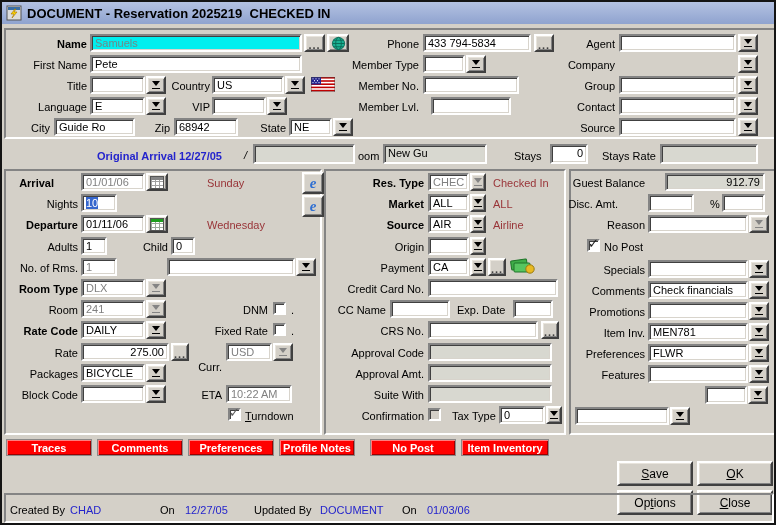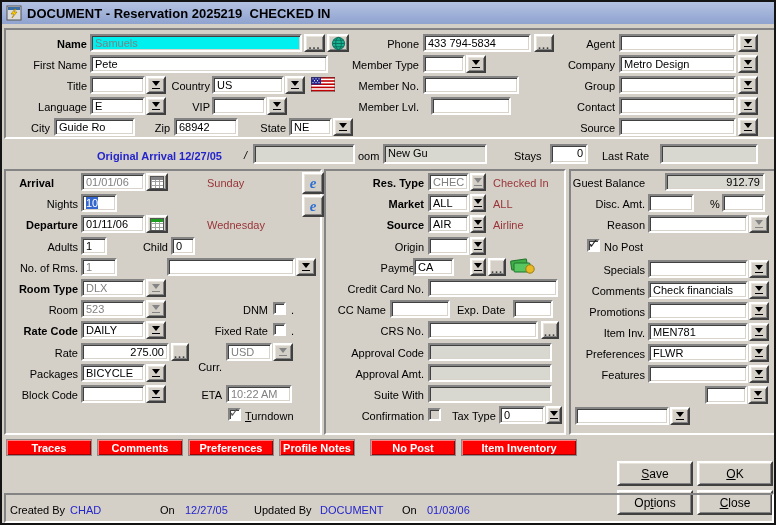--- a/index.html
+++ b/index.html
@@ -82,21 +82,21 @@
     <span style="display:flex"><svg width="15" height="15" viewBox="0 0 16 16">
           <circle cx="8" cy="8" r="6.5" fill="#19B293" stroke="#0A6B57"></circle>
           <ellipse cx="8" cy="8" rx="3" ry="6.5" fill="none" stroke="#0A6B57"></ellipse>
           <line x1="1.5" y1="8" x2="14.5" y2="8" stroke="#0A6B57"></line>
           <line x1="2.5" y1="4.5" x2="13.5" y2="4.5" stroke="#0A6B57"></line>
           <line x1="2.5" y1="11.5" x2="13.5" y2="11.5" stroke="#0A6B57"></line>
         </svg></span>
   </div>
 
   <div class="lbl r" style="left:8px;top:56px;width:77px">First Name</div>
-  <div class="fld" style="left:88px;top:53px;width:238px">Pete</div>
+  <div class="fld" style="left:88px;top:53px;width:212px">Pete</div>
 
   <div class="lbl r" style="left:8px;top:77px;width:77px">Title</div>
   <div class="fld" style="left:88px;top:74px;width:55px"></div>
   <div class="btn ddbtn" style="left:144px;top:74px;width:20px;height:18px"><span class="ddg"></span></div>
 
   <div class="lbl r" style="left:168px;top:77px;width:40px">Country</div>
   <div class="fld" style="left:210px;top:74px;width:72px">US</div>
   <div class="btn ddbtn" style="left:283px;top:74px;width:20px;height:18px"><span class="ddg"></span></div>
   <span style="position:absolute;left:309px;top:75px;display:flex">
     <svg width="24" height="15" viewBox="0 0 24 15">
@@ -151,21 +151,20 @@
   <div class="fld" style="left:421px;top:74px;width:96px"></div>
 
   <div class="lbl r" style="left:330px;top:98px;width:87px">Member Lvl.</div>
   <div class="fld" style="left:429px;top:95px;width:80px"></div>
 
   <div class="lbl r" style="left:540px;top:35px;width:73px">Agent</div>
   <div class="fld" style="left:617px;top:32px;width:117px"></div>
   <div class="btn ddbtn" style="left:736px;top:32px;width:20px;height:18px"><span class="ddg"></span></div>
 
   <div class="lbl r" style="left:540px;top:56px;width:73px">Company</div>
-  <div class="fld" style="left:617px;top:53px;width:117px">Metro Design</div>
   <div class="btn ddbtn" style="left:736px;top:53px;width:20px;height:18px"><span class="ddg"></span></div>
 
   <div class="lbl r" style="left:540px;top:77px;width:73px">Group</div>
   <div class="fld" style="left:617px;top:74px;width:117px"></div>
   <div class="btn ddbtn" style="left:736px;top:74px;width:20px;height:18px"><span class="ddg"></span></div>
 
   <div class="lbl r" style="left:540px;top:98px;width:73px">Contact</div>
   <div class="fld" style="left:617px;top:95px;width:117px"></div>
   <div class="btn ddbtn" style="left:736px;top:95px;width:20px;height:18px"><span class="ddg"></span></div>
 
@@ -173,21 +172,21 @@
   <div class="fld" style="left:617px;top:116px;width:117px"></div>
   <div class="btn ddbtn" style="left:736px;top:116px;width:20px;height:18px"><span class="ddg"></span></div>
 
   <div class="lbl blue b" style="left:95px;top:147px">Original Arrival 12/27/05</div>
   <div class="lbl ital" style="left:242px;top:146px">/</div>
   <div class="fld gray" style="left:251px;top:142px;width:102px;height:20px"></div>
   <div class="lbl" style="left:356px;top:147px">oom</div>
   <div class="fld gray" style="left:381px;top:142px;width:104px;height:20px">New Gu</div>
   <div class="lbl" style="left:512px;top:147px">Stays</div>
   <div class="fld num" style="left:548px;top:142px;width:38px;height:20px">0</div>
-  <div class="lbl" style="left:600px;top:147px">Last Rate</div>
+  <div class="lbl" style="left:600px;top:147px">Stays Rate</div>
   <div class="fld gray" style="left:658px;top:142px;width:98px;height:20px"></div>
 
   <div class="panel" style="left:2px;top:167px;width:318px;height:266px"></div>
 
   <div class="lbl r b" style="left:4px;top:174px;width:48px">Arrival</div>
   <div class="fld dis" style="left:79px;top:171px;width:64px">01/01/06</div>
   <div class="btn" style="left:144px;top:171px;width:22px;height:18px"><span class="cal"></span></div>
   <div class="lbl annot" style="left:205px;top:174px">Sunday</div>
   <div class="btn" style="left:300px;top:170px;width:22px;height:22px"><span class="ie">e</span></div>
 
@@ -208,21 +207,21 @@
   <div class="lbl r" style="left:4px;top:259px;width:72px">No. of Rms.</div>
   <div class="fld dis" style="left:79px;top:256px;width:36px">1</div>
   <div class="fld" style="left:165px;top:256px;width:128px"></div>
   <div class="btn ddbtn" style="left:294px;top:256px;width:20px;height:18px"><span class="ddg"></span></div>
 
   <div class="lbl r b" style="left:4px;top:280px;width:72px">Room Type</div>
   <div class="fld dis" style="left:79px;top:277px;width:64px">DLX</div>
   <div class="btn ddbtn dis" style="left:144px;top:277px;width:20px;height:18px"><span class="ddg"></span></div>
 
   <div class="lbl r" style="left:4px;top:301px;width:72px">Room</div>
-  <div class="fld dis" style="left:79px;top:298px;width:64px">523</div>
+  <div class="fld dis" style="left:79px;top:298px;width:64px">241</div>
   <div class="btn ddbtn dis" style="left:144px;top:298px;width:20px;height:18px"><span class="ddg"></span></div>
   <div class="lbl r" style="left:222px;top:301px;width:44px">DNM</div>
   <div class="cb" style="left:271px;top:300px"></div>
   <div class="lbl" style="left:289px;top:301px">.</div>
 
   <div class="lbl r b" style="left:4px;top:322px;width:72px">Rate Code</div>
   <div class="fld" style="left:79px;top:319px;width:64px">DAILY</div>
   <div class="btn ddbtn" style="left:144px;top:319px;width:20px;height:18px"><span class="ddg"></span></div>
   <div class="lbl r" style="left:205px;top:322px;width:61px">Fixed Rate</div>
   <div class="cb" style="left:271px;top:321px"></div>
@@ -263,21 +262,21 @@
   <div class="lbl r b" style="left:330px;top:216px;width:92px">Source</div>
   <div class="fld" style="left:426px;top:213px;width:41px">AIR</div>
   <div class="btn ddbtn" style="left:468px;top:213px;width:16px;height:18px"><span class="ddg"></span></div>
   <div class="lbl annot" style="left:491px;top:216px">Airline</div>
 
   <div class="lbl r" style="left:330px;top:238px;width:92px">Origin</div>
   <div class="fld" style="left:426px;top:235px;width:41px"></div>
   <div class="btn ddbtn" style="left:468px;top:235px;width:16px;height:18px"><span class="ddg"></span></div>
 
   <div class="lbl r" style="left:330px;top:259px;width:92px">Payment</div>
-  <div class="fld" style="left:411px;top:256px;width:41px">CA</div>
+  <div class="fld" style="left:426px;top:256px;width:41px">CA</div>
   <div class="btn ddbtn" style="left:468px;top:256px;width:16px;height:18px"><span class="ddg"></span></div>
   <div class="btn" style="left:486px;top:256px;width:18px;height:18px"><span class="dotslbl">...</span></div>
   <span style="position:absolute;left:508px;top:255px;display:flex">
     <svg width="26" height="18" viewBox="0 0 26 18">
         <rect x="1" y="3" width="16" height="9" rx="1" fill="#3FAE49" stroke="#1E7428" transform="rotate(-8 9 7)"></rect>
         <rect x="4" y="6" width="16" height="9" rx="1" fill="#57C560" stroke="#1E7428"></rect>
         <circle cx="20" cy="12" r="4.2" fill="#E8B923" stroke="#9A7B12"></circle>
       </svg>
   </span>
 
@@ -306,21 +305,21 @@
   <div class="cb disbg" style="left:426px;top:406px"></div>
   <div class="lbl r" style="left:450px;top:407px;width:43px">Tax Type</div>
   <div class="fld" style="left:497px;top:404px;width:46px">0</div>
   <div class="btn ddbtn" style="left:544px;top:404px;width:16px;height:18px"><span class="ddg"></span></div>
 
   <div class="panel" style="left:567px;top:167px;width:207px;height:266px"></div>
 
   <div class="lbl r" style="left:567px;top:174px;width:76px">Guest Balance</div>
   <div class="fld gray num" style="left:663px;top:171px;width:100px">912.79</div>
 
-  <div class="lbl r" style="left:567px;top:195px;width:76px">Disc. Amt.</div>
+  <div class="lbl r" style="left:540px;top:195px;width:76px">Disc. Amt.</div>
   <div class="fld" style="left:646px;top:192px;width:46px"></div>
   <div class="lbl" style="left:708px;top:195px">%</div>
   <div class="fld" style="left:720px;top:192px;width:43px"></div>
 
   <div class="lbl r" style="left:567px;top:216px;width:76px">Reason</div>
   <div class="fld" style="left:646px;top:213px;width:100px"></div>
   <div class="btn ddbtn dis" style="left:747px;top:213px;width:20px;height:18px"><span class="ddg"></span></div>
 
   <div class="cb checked" style="left:585px;top:237px"></div>
   <div class="lbl" style="left:602px;top:238px">No Post</div>
@@ -353,21 +352,21 @@
   <div class="btn ddbtn" style="left:746px;top:384px;width:20px;height:18px"><span class="ddg"></span></div>
 
   <div class="fld" style="left:573px;top:405px;width:94px"></div>
   <div class="btn ddbtn" style="left:668px;top:405px;width:20px;height:18px"><span class="ddg"></span></div>
 
   <div class="redbtn" style="left:4px;width:86px">Traces</div>
   <div class="redbtn" style="left:95px;width:86px">Comments</div>
   <div class="redbtn" style="left:186px;width:86px">Preferences</div>
   <div class="redbtn" style="left:277px;width:76px">Profile Notes</div>
   <div class="redbtn" style="left:368px;width:86px">No Post</div>
-  <div class="redbtn" style="left:459px;width:116px">Item Inventory</div>
+  <div class="redbtn" style="left:459px;width:88px">Item Inventory</div>
 
   <div class="btn big" style="left:615px;top:459px;width:76px;height:25px"><span class="u">S</span><span>ave</span></div>
   <div class="btn big" style="left:695px;top:459px;width:76px;height:25px"><span class="u">O</span><span>K</span></div>
   <div class="btn big" style="left:615px;top:488px;width:76px;height:25px"><span>Op</span><span class="u">t</span><span>ions</span></div>
   <div class="btn big" style="left:695px;top:488px;width:76px;height:25px"><span class="u">C</span><span>lose</span></div>
 
   <div id="statusbar"></div>
   <div class="lbl" style="left:8px;top:501px">Created By</div>
   <div class="lbl blue" style="left:68px;top:501px">CHAD</div>
   <div class="lbl" style="left:158px;top:501px">On</div>

